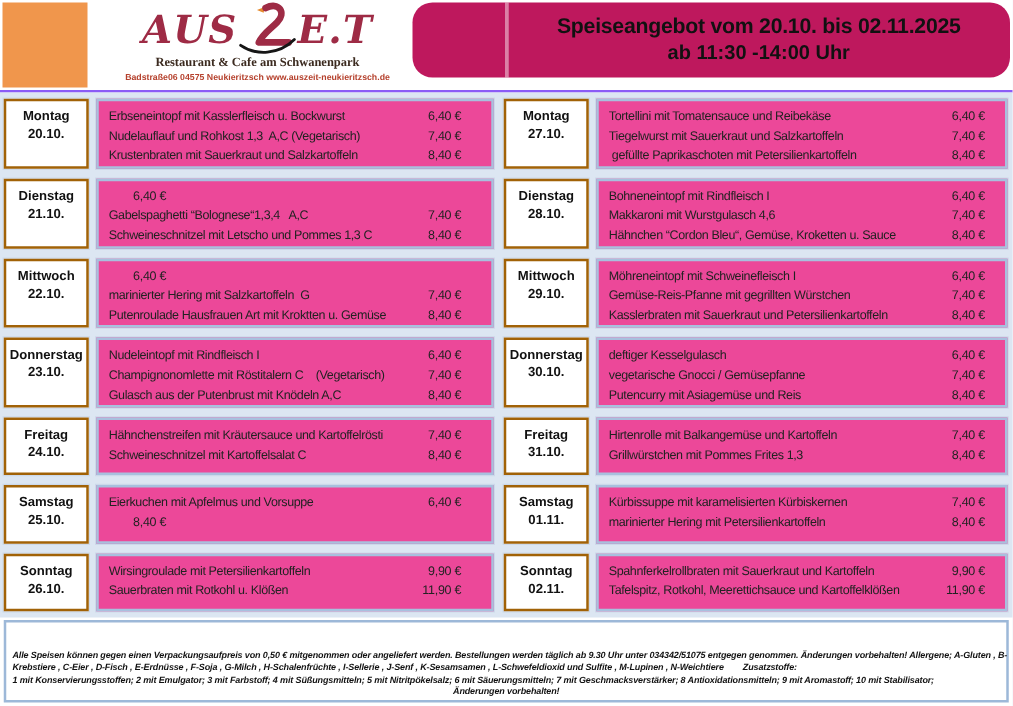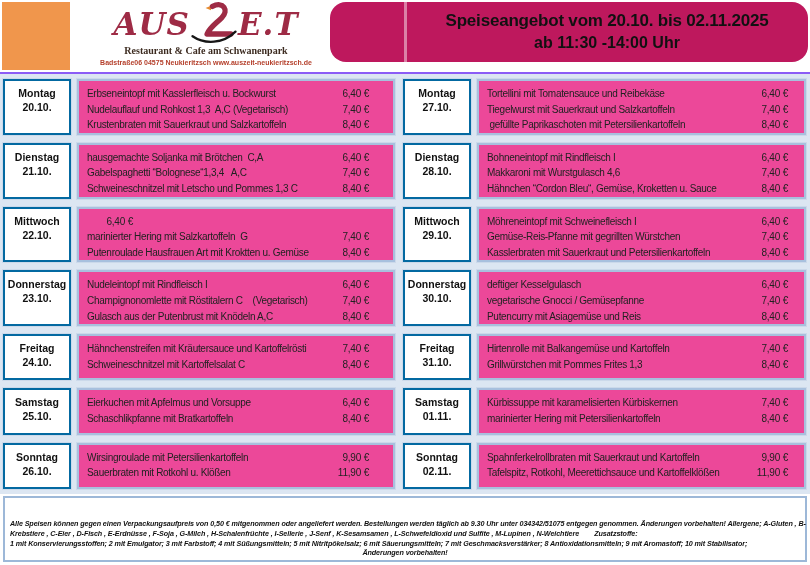--- a/index.html
+++ b/index.html
@@ -28,21 +28,21 @@
   .swan-svg{margin:0 1px -4px 1px;}
   .logo-sub{font-family:"Liberation Serif", serif;font-weight:bold;font-size:10px;line-height:14px;color:#3c2b20;margin-top:1px;}
   .logo-addr{font-size:7px;font-weight:bold;color:#b5402c;line-height:9px;}
 
   
   .menu-area{position:absolute;left:0;right:0;top:74px;height:420px;background:#dce6f2;}
   .week{position:absolute;top:5px;bottom:5px;display:grid;grid-template-rows:repeat(7,1fr);row-gap:8px;}
   .week-left{left:3px;width:392px;}
   .week-right{left:403px;right:4px;}
   .day-row{display:flex;column-gap:6px;}
-  .day-box{flex:0 0 68px;background:#fff;border:2px solid #0369a1;box-shadow:0 0 0 1px #ccd9ea;
+  .day-box{flex:0 0 68px;background:#fff;border:2px solid #a16207;box-shadow:0 0 0 1px #ccd9ea;
     text-align:center;padding-top:5px;box-sizing:border-box;}
   .day-name,.day-date{font-size:10.5px;font-weight:bold;line-height:14px;color:#111;}
   .menu-box{flex:1 1 auto;background:#ec4899;border:2px solid #a8c0de;box-shadow:0 0 0 1px #ccd9ea;
     padding:5px 0 0 8px;box-sizing:border-box;min-width:0;}
   .item{display:flex;align-items:baseline;line-height:15.6px;}
   .dish{flex:1 1 0;min-width:0;white-space:pre;font-size:10px;letter-spacing:-0.3px;color:#222;}
   .price{flex:0 0 auto;width:46px;text-align:right;font-size:10px;letter-spacing:-0.2px;color:#222;}
   .week-left .price{margin-right:24px;}
   .week-right .price{margin-right:16px;}
 
@@ -106,21 +106,20 @@
   </div>
           </div>
   </div>
         <div class="day-row">
     <div class="day-box">
       <div class="day-name">Dienstag</div>
       <div class="day-date">21.10.</div>
     </div>
     <div class="menu-box">
             <div class="item">
-    <div class="dish">hausgemachte Soljanka mit Brötchen  C,A</div>
     <div class="price">6,40 €</div>
   </div>
             <div class="item">
     <div class="dish">Gabelspaghetti “Bolognese“1,3,4   A,C</div>
     <div class="price">7,40 €</div>
   </div>
             <div class="item">
     <div class="dish">Schweineschnitzel mit Letscho und Pommes 1,3 C</div>
     <div class="price">8,40 €</div>
   </div>
@@ -185,21 +184,20 @@
     <div class="day-box">
       <div class="day-name">Samstag</div>
       <div class="day-date">25.10.</div>
     </div>
     <div class="menu-box">
             <div class="item">
     <div class="dish">Eierkuchen mit Apfelmus und Vorsuppe</div>
     <div class="price">6,40 €</div>
   </div>
             <div class="item">
-    <div class="dish">Schaschlikpfanne mit Bratkartoffeln</div>
     <div class="price">8,40 €</div>
   </div>
           </div>
   </div>
         <div class="day-row">
     <div class="day-box">
       <div class="day-name">Sonntag</div>
       <div class="day-date">26.10.</div>
     </div>
     <div class="menu-box">

